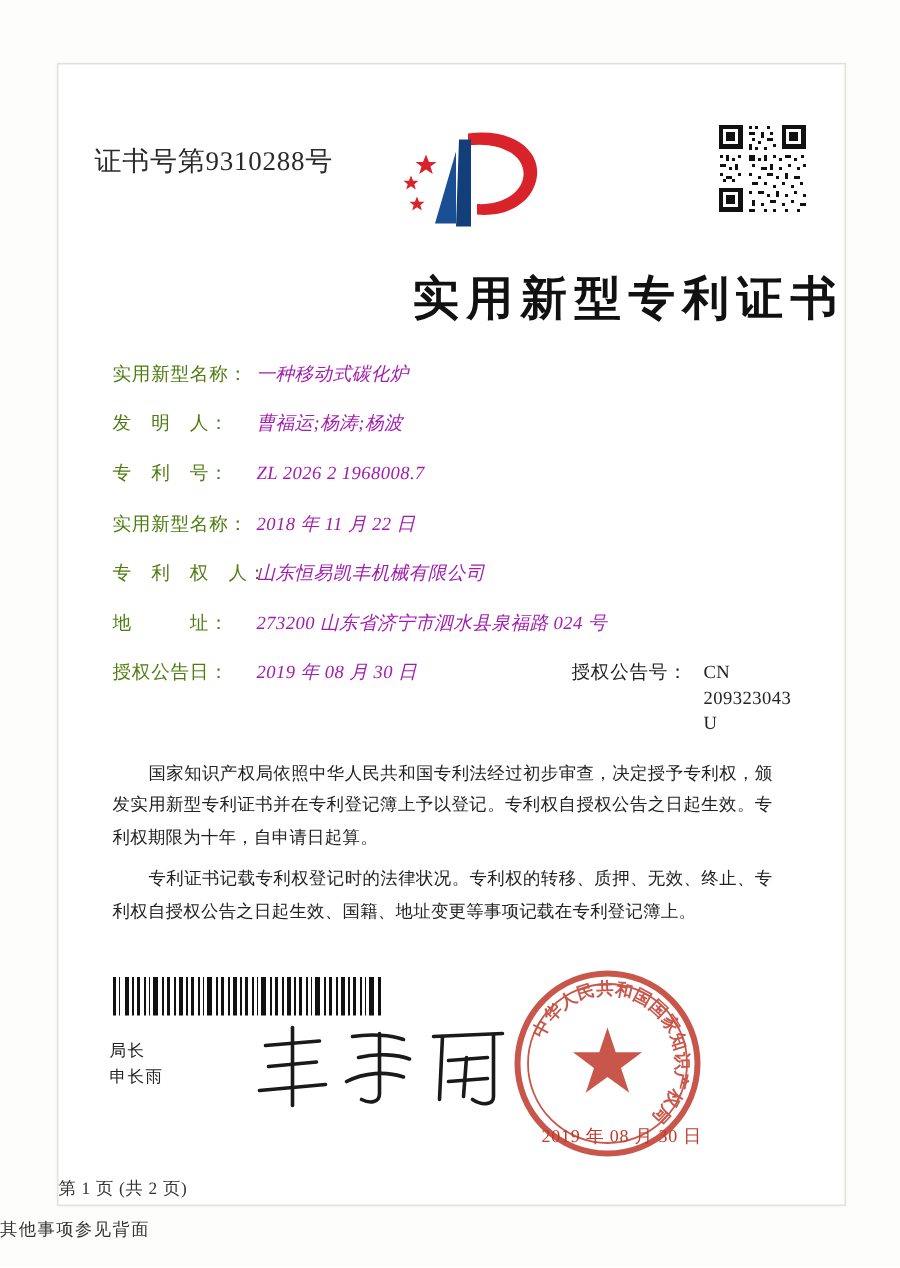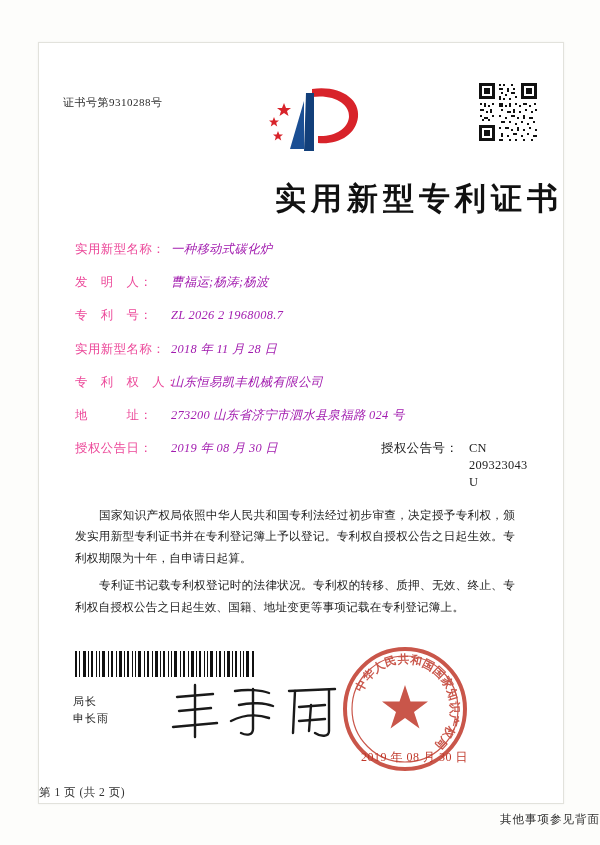--- a/index.html
+++ b/index.html
@@ -31,21 +31,21 @@
     background: #ffffff;
     border: 1px solid #e2e2dc;
     box-shadow: 0 0 2px rgba(0,0,0,0.06);
   }
 
   
   .cert-no {
     position: absolute;
     left: 24px;
     top: 52px;
-    font-size: 11px;
+    font-size: 18px;
     letter-spacing: 0.5px;
     color: #2a2a2a;
     white-space: nowrap;
   }
 
   
   .logo {
     position: absolute;
     left: 215px;
     top: 38px;
@@ -87,21 +87,21 @@
   .field-row {
     display: flex;
     align-items: baseline;
     margin-bottom: 16.5px;
     font-size: 12.4px;
     line-height: 1.35;
   }
   .field-label {
     width: 96px;
     flex: 0 0 96px;
-    color: #ec4899;
+    color: #4d7c0f;
     letter-spacing: 0.5px;
     white-space: nowrap;
   }
   .field-value {
     flex: 1;
     color: #a21caf;
     letter-spacing: 0.3px;
     font-style: italic;
   }
   .field-row.dual .field-value {
@@ -189,21 +189,21 @@
     top: 742px;
     text-align: left;
     font-size: 11.5px;
     color: #333;
     letter-spacing: 0.5px;
   }
   .back-note {
     position: absolute;
     left: 0; right: 0;
     top: 812px;
-    text-align: right;
+    text-align: left;
     font-size: 11.5px;
     color: #333;
     letter-spacing: 1px;
   }
 </style>
 </head>
 <body>
 
 <div class="page">
   <div class="sheet">
@@ -324,21 +324,21 @@
       <div class="field-row">
         <span class="field-label">发　明　人：</span>
         <span class="field-value">曹福运;杨涛;杨波</span>
       </div>
       <div class="field-row">
         <span class="field-label">专　利　号：</span>
         <span class="field-value">ZL 2026 2 1968008.7</span>
       </div>
       <div class="field-row">
         <span class="field-label">实用新型名称：</span>
-        <span class="field-value">2018 年 11 月 28 日</span>
+        <span class="field-value">2018 年 11 月 22 日</span>
       </div>
       <div class="field-row">
         <span class="field-label">专　利　权　人：</span>
         <span class="field-value">山东恒易凯丰机械有限公司</span>
       </div>
       <div class="field-row">
         <span class="field-label">地　　　址：</span>
         <span class="field-value">273200 山东省济宁市泗水县泉福路 024 号</span>
       </div>
       <div class="field-row dual">

